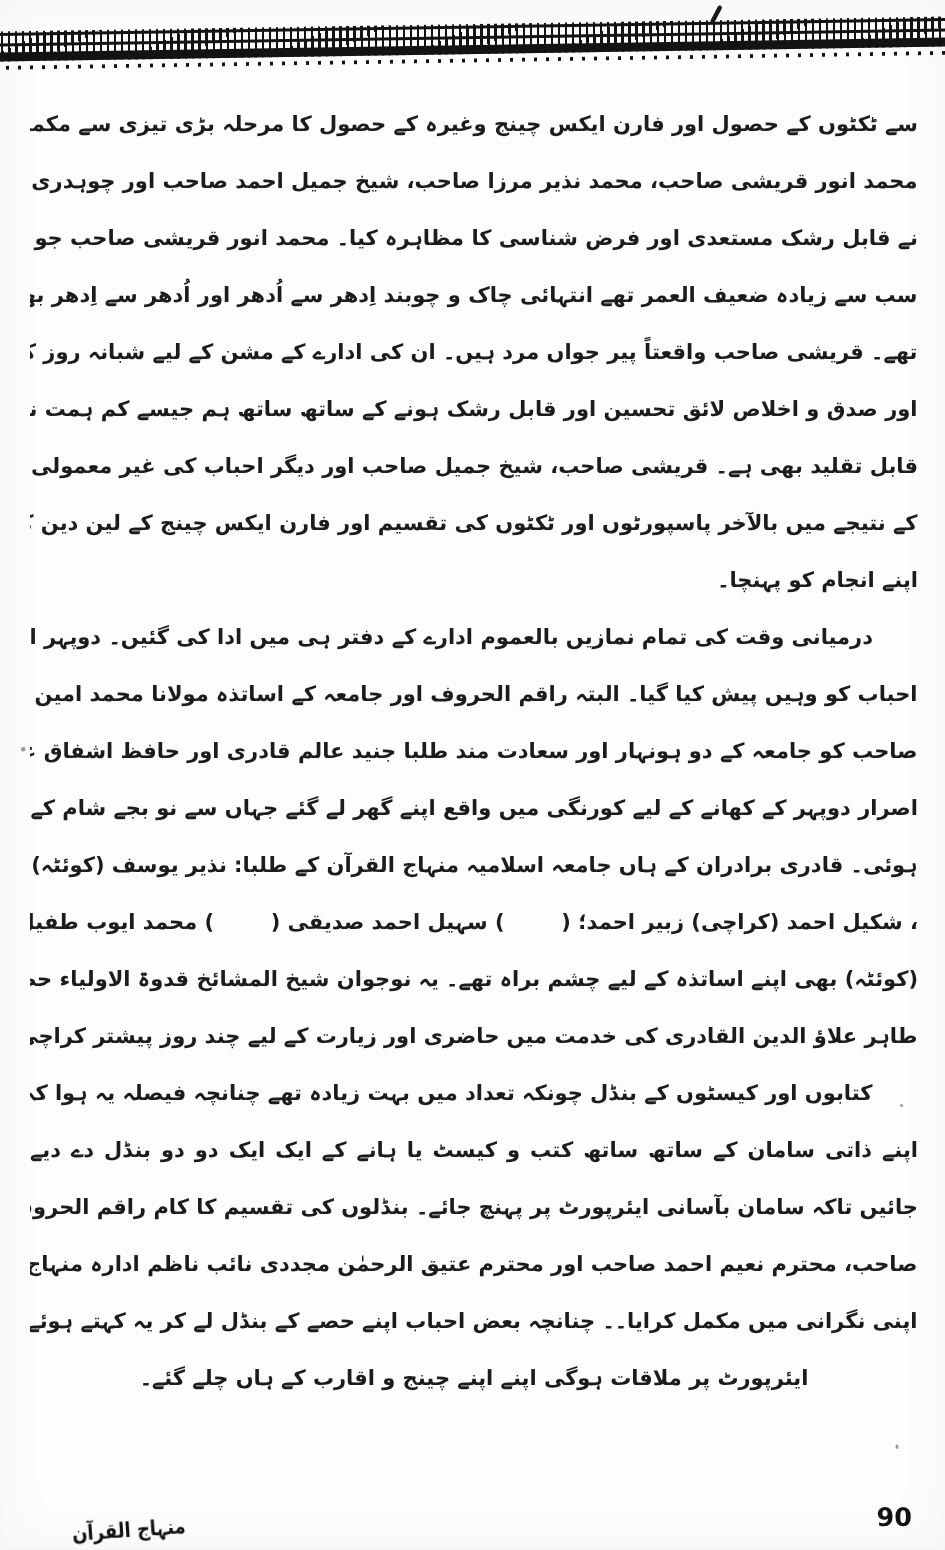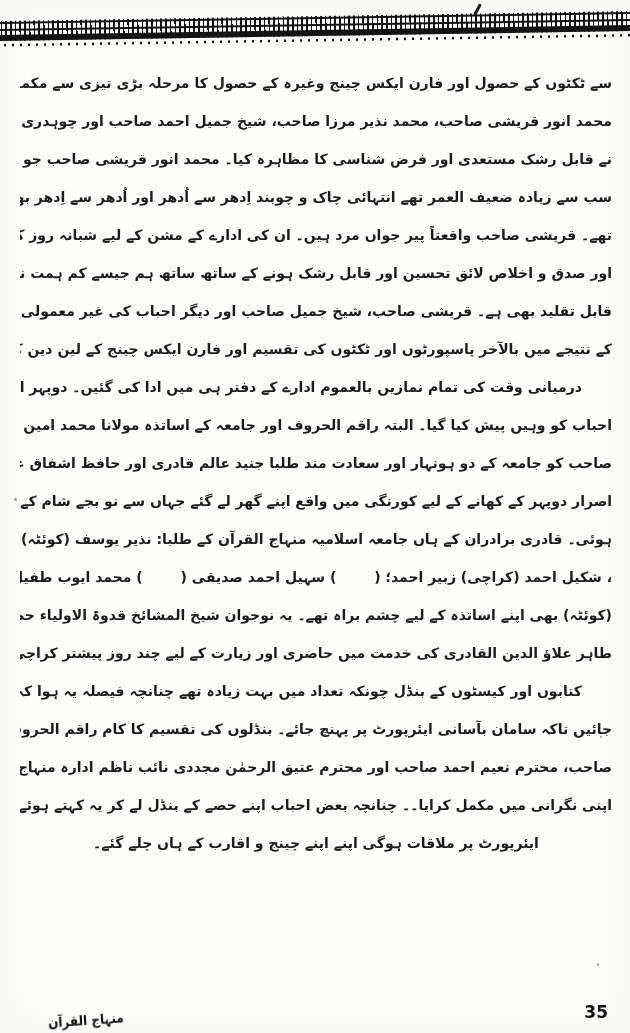--- a/index.html
+++ b/index.html
@@ -89,38 +89,40 @@
   <div class="text-block">
       <div class="para">
         <div class="line">سے ٹکٹوں کے حصول اور فارن ایکس چینج وغیرہ کے حصول کا مرحلہ بڑی تیزی سے مکمل کیا گیا۔ اس سلسلہ میں</div>
         <div class="line">محمد انور قریشی صاحب، محمد نذیر مرزا صاحب، شیخ جمیل احمد صاحب اور چوہدری شہادت علی صاحب</div>
         <div class="line">نے قابل رشک مستعدی اور فرض شناسی کا مظاہرہ کیا۔ محمد انور قریشی صاحب جو پورے قافلے میں غالباً</div>
         <div class="line">سب سے زیادہ ضعیف العمر تھے انتہائی چاک و چوبند اِدھر سے اُدھر اور اُدھر سے اِدھر بھاگے پھر رہے</div>
         <div class="line">تھے۔ قریشی صاحب واقعتاً پیر جواں مرد ہیں۔ ان کی ادارے کے مشن کے لیے شبانہ روز کاوشیں</div>
         <div class="line">اور صدق و اخلاص لائق تحسین اور قابل رشک ہونے کے ساتھ ساتھ ہم جیسے کم ہمت نوجوانوں کے لیے</div>
         <div class="line">قابل تقلید بھی ہے۔ قریشی صاحب، شیخ جمیل صاحب اور دیگر احباب کی غیر معمولی دلچسپی اور عرق ریزی</div>
         <div class="line">کے نتیجے میں بالآخر پاسپورٹوں اور ٹکٹوں کی تقسیم اور فارن ایکس چینج کے لین دین کا مسئلہ بخیر و خوبی</div>
+        <div class="line last-right">اپنے انجام کو پہنچا۔</div>
       </div>
       <div class="para">
         <div class="line indent">درمیانی وقت کی تمام نمازیں بالعموم ادارے کے دفتر ہی میں ادا کی گئیں۔ دوپہر اور رات کا کھانا بھی</div>
         <div class="line">احباب کو وہیں پیش کیا گیا۔ البتہ راقم الحروف اور جامعہ کے اساتذہ مولانا محمد امین مدنی اور مولانا ظہور الٰہی</div>
         <div class="line">صاحب کو جامعہ کے دو ہونہار اور سعادت مند طلبا جنید عالم قادری اور حافظ اشفاق عالم قادری بصد</div>
         <div class="line">اصرار دوپہر کے کھانے کے لیے کورنگی میں واقع اپنے گھر لے گئے جہاں سے نو بجے شام کے قریب واپسی</div>
         <div class="line">ہوئی۔ قادری برادران کے ہاں جامعہ اسلامیہ منہاج القرآن کے طلبا: نذیر یوسف (کوئٹہ)، محب اللہ اظہر</div>
         <div class="line">، شکیل احمد (کراچی) زبیر احمد؛ (    ) سہیل احمد صدیقی (    ) محمد ایوب طفیل (   )</div>
         <div class="line">(کوئٹہ) بھی اپنے اساتذہ کے لیے چشم براہ تھے۔ یہ نوجوان شیخ المشائخ قدوۃ الاولیاء حضرت سیدنا</div>
         <div class="line last-right">طاہر علاؤ الدین القادری کی خدمت میں حاضری اور زیارت کے لیے چند روز پیشتر کراچی پہنچ چکے تھے۔</div>
       </div>
       <div class="para">
         <div class="line indent">کتابوں اور کیسٹوں کے بنڈل چونکہ تعداد میں بہت زیادہ تھے چنانچہ فیصلہ یہ ہوا کہ ہر ہر فرد کو</div>
+        <div class="line">اپنے ذاتی سامان کے ساتھ ساتھ کتب و کیسٹ یا ہانے کے ایک ایک دو دو بنڈل دے دیے</div>
         <div class="line">جائیں تاکہ سامان بآسانی ایئرپورٹ پر پہنچ جائے۔ بنڈلوں کی تقسیم کا کام راقم الحروف، محترم غالب ریز</div>
         <div class="line">صاحب، محترم نعیم احمد صاحب اور محترم عتیق الرحمٰن مجددی نائب ناظم ادارہ منہاج القرآن صوبہ پنجاب نے</div>
         <div class="line">اپنی نگرانی میں مکمل کرایا۔۔ چنانچہ بعض احباب اپنے حصے کے بنڈل لے کر یہ کہتے ہوئے کہ ان شاء اللہ رات</div>
         <div class="line last-center">ایئرپورٹ پر ملاقات ہوگی اپنے اپنے چینج و اقارب کے ہاں چلے گئے۔</div>
       </div>
     </div>
 
   <div class="footer">
     <div class="publisher-logo">منہاج القرآن</div>
-    <div class="page-number">35</div>
+    <div class="page-number">90</div>
   </div>
 
 </div>
 
 </body></html>

